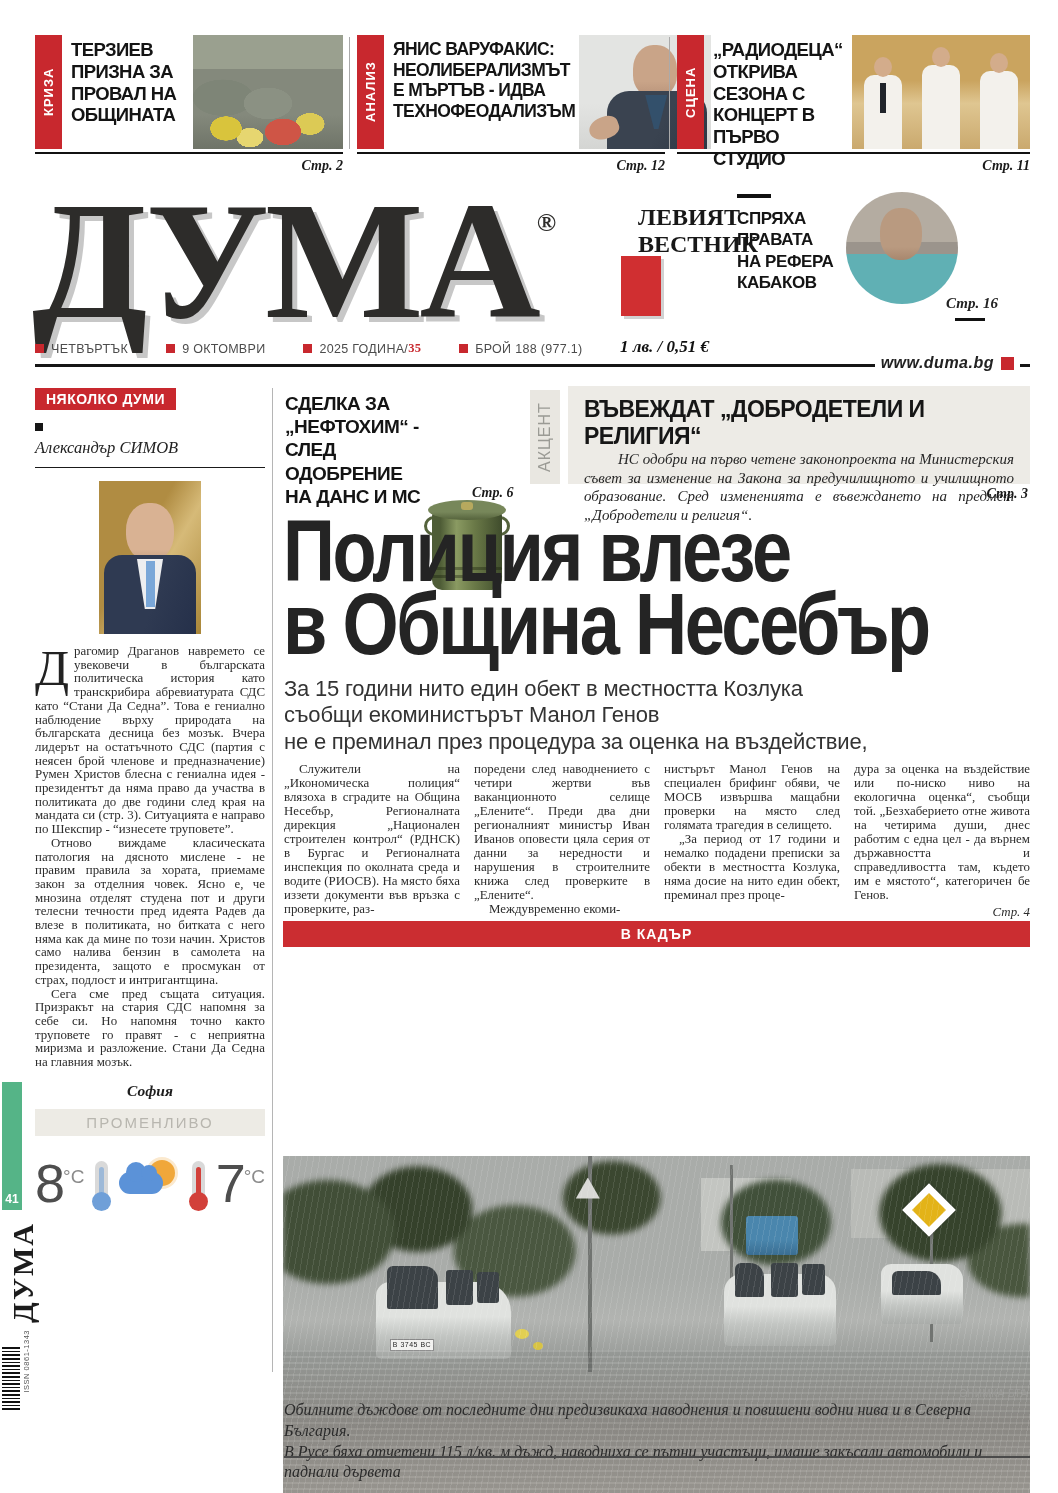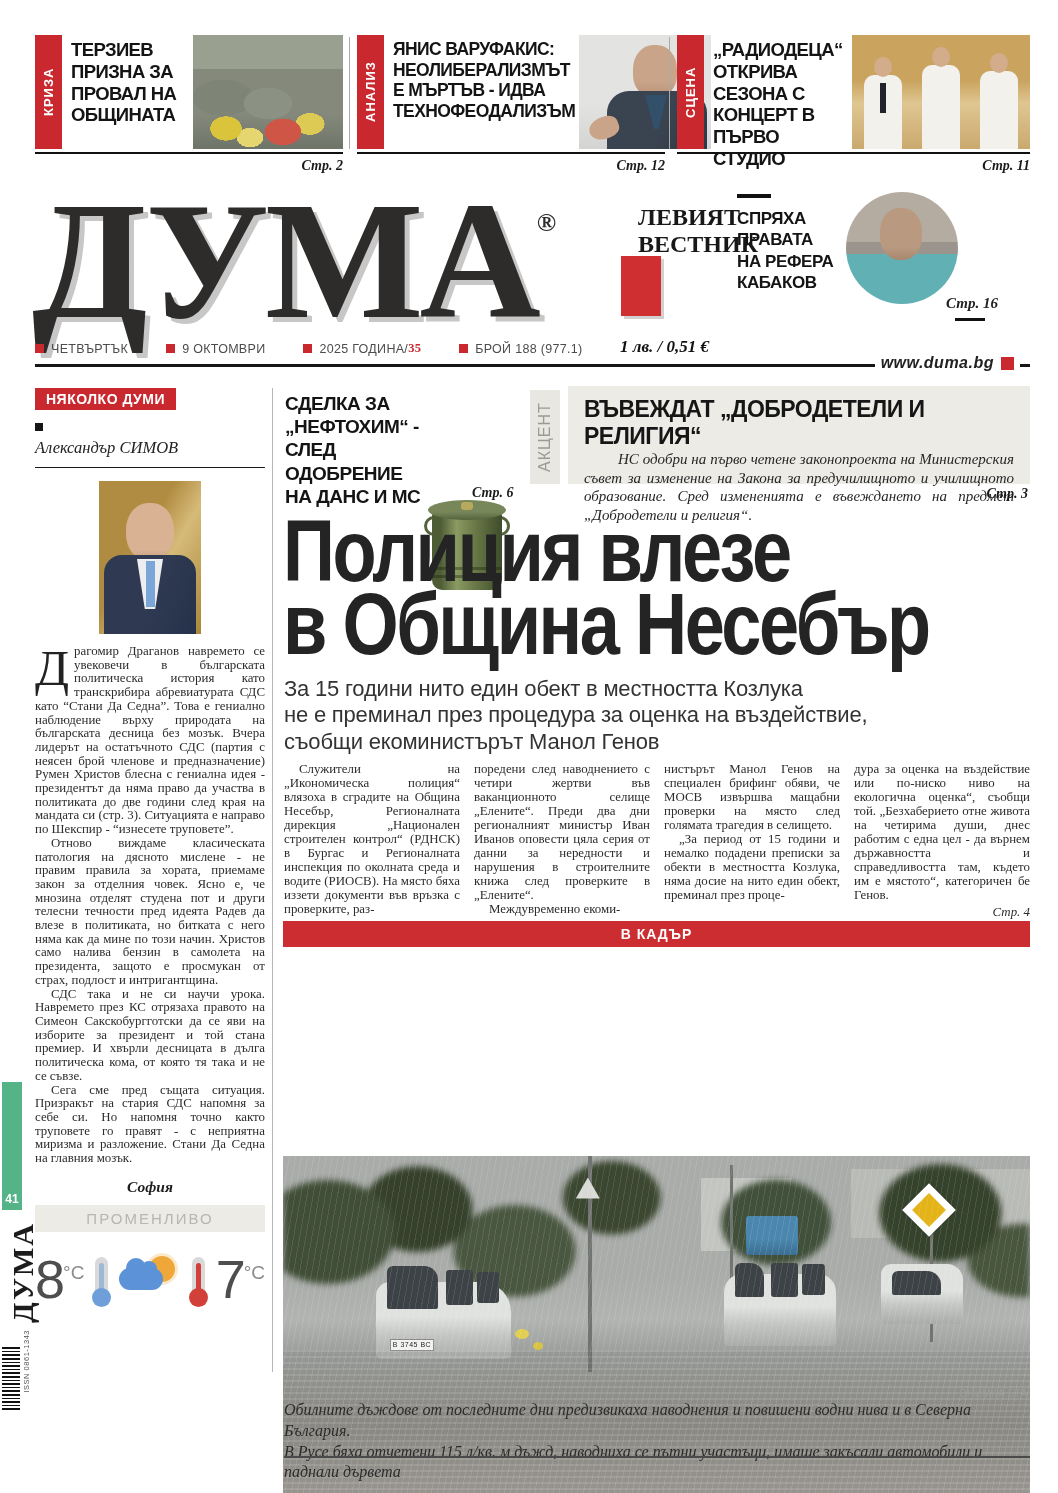--- a/index.html
+++ b/index.html
@@ -285,21 +285,20 @@
     <hr class="op-hr">
     <div class="portrait">
       <div class="por-head"></div>
       <div class="por-suit"></div>
       <div class="por-shirt"></div>
       <div class="por-tie"></div>
     </div>
     <div class="article">
       <p class="first"><span class="dropcap">Д</span><span>рагомир Драганов навремето се увековечи в българската политическа история като транскрибира абревиатурата СДС като “Стани Да Седна”. Това е гениално наблюдение върху природата на българската десница без мозък. Вчера лидерът на остатъчното СДС (партия с неясен брой членове и предназначение) Румен Христов блесна с гениална идея - президентът да няма право да участва в политиката до две години след края на мандата си (стр. 3). Ситуацията е направо по Шекспир - “изнесете труповете”.</span></p>
       <p>Отново виждаме класическата патология на дясното мислене - не правим правила за хората, приемаме закон за отделния човек. Ясно е, че мнозина отделят студена пот и други телесни течности пред идеята Радев да влезе в политиката, но битката с него няма как да мине по този начин. Христов само налива бензин в самолета на президента, защото е просмукан от страх, подлост и интригантщина.</p>
-      <p>СДС така и не си научи урока. Навремето през КС отрязаха правото на Симеон Сакскобургготски да се яви на изборите за президент и той стана премиер. И хвърли десницата в дълга политическа кома, от която тя така и не се съвзе.</p>
       <p>Сега сме пред същата ситуация. Призракът на стария СДС напомня за себе си. Но напомня точно както труповете го правят - с неприятна миризма и разложение. Стани Да Седна на главния мозък.</p>
     </div>
     <div class="city">София</div>
     <div class="cond-box">ПРОМЕНЛИВО</div>
     <div class="weather-row">
       <div class="temp"><span>8</span><sup>°C</sup></div>
       <div class="thermo th-blue">
           <div class="tube"></div>
           <div class="bulb"></div>
         </div>
@@ -335,35 +334,35 @@
     <div class="accent-text">НС одобри на първо четене законопроекта на Министерския съвет за изменение на Закона за предучилищното и училищното образование. Сред измененията е въвеждането на предмет „Добродетели и религия“.</div>
   </div>
   <div class="abs pg-ital" style="right:30px;top:486px;">Стр. 3</div>
 
   <div class="abs main-hl" style="left:283px;top:514px;">
     <div><span class="cond">Полиция влезе</span></div>
     <div><span class="cond">в Община Несебър</span></div>
   </div>
   <div class="abs subhead" style="left:284px;top:676px;width:730px;">
     <div>За 15 години нито един обект в местността Козлука</div>
+    <div>съобщи екоминистърът Манол Генов</div>
     <div>не е преминал през процедура за оценка на въздействие,</div>
-    <div>съобщи екоминистърът Манол Генов</div>
   </div>
 
   <div class="abs cols" style="left:284px;top:762px;">
     <div class="col">
       <p>Служители на „Икономическа полиция“ влязоха в сградите на Община Несебър, Регионалната дирекция „Национален строителен контрол“ (РДНСК) в Бургас и Регионалната инспекция по околната среда и водите (РИОСВ). На място бяха иззети документи във връзка с проверките, раз-</p>
     </div>
     <div class="col">
       <p class="noindent">поредени след наводнението с четири жертви във ваканционното селище „Елените“. Преди два дни регионалният министър Иван Иванов оповести цяла серия от данни за нередности и нарушения в строителните книжа след проверките в „Елените“.</p>
       <p>Междувременно екоми-</p>
     </div>
     <div class="col">
       <p class="noindent">нистърът Манол Генов на специален брифинг обяви, че МОСВ извършва мащабни проверки на място след голямата трагедия в селището.</p>
-      <p>„За период от 15 години и немалко подадени преписки за обекти в местността Козлука, няма досие на нито един обект, преминал през проце-</p>
+      <p>„За период от 17 години и немалко подадени преписки за обекти в местността Козлука, няма досие на нито един обект, преминал през проце-</p>
     </div>
     <div class="col">
       <p class="noindent">дура за оценка на въздействие или по-ниско ниво на екологична оценка“, съобщи той. „Безхаберието отне живота на четирима души, днес работим с една цел - да върнем държавността и справедливостта там, където им е мястото“, категоричен бе Генов.</p>
       <div class="pg serif">Стр. 4</div>
     </div>
   </div>
 
   <div class="abs banner" style="left:283px;top:921px;width:747px;">В КАДЪР</div>
 
   <div class="abs flood" style="left:283px;top:952px;">

